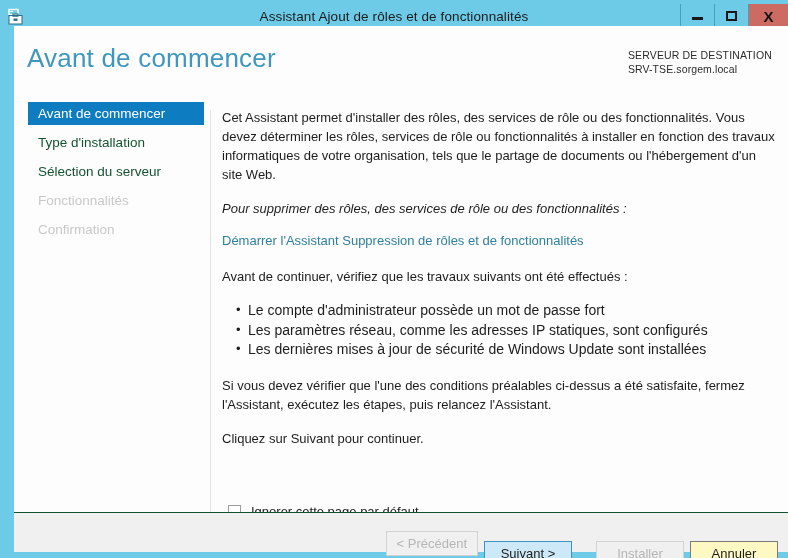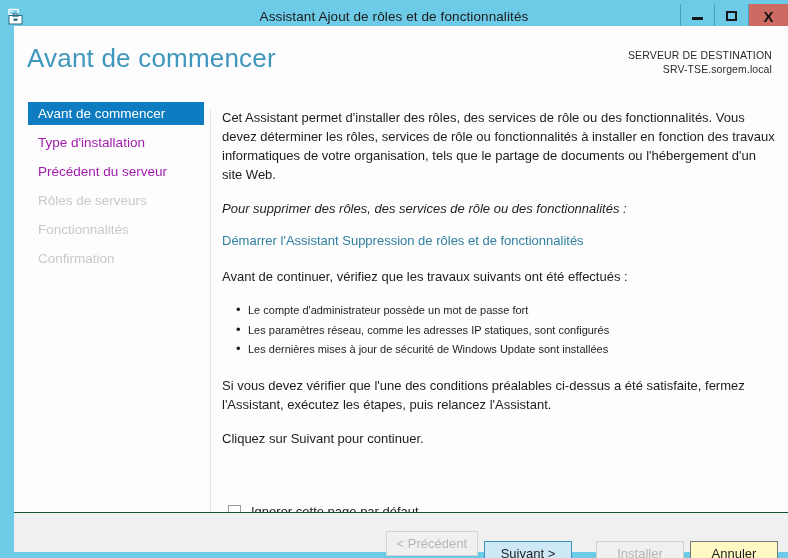--- a/index.html
+++ b/index.html
@@ -115,21 +115,21 @@
     font-size: 26px;
     color: #3f97bd;
     font-weight: normal;
     letter-spacing: 0.2px;
     white-space: nowrap;
   }
   .dest-block {
     position: absolute;
     right: 18px;
     top: 22px;
-    text-align: right;
+    text-align: left;
     line-height: 14px;
   }
   .dest-label {
     font-size: 10.5px;
     color: #2b2b2b;
     letter-spacing: 0.15px;
     display: block;
   }
   .dest-value {
     font-size: 10.5px;
@@ -144,21 +144,21 @@
     left: 0;
     top: 76px;
     width: 190px;
     padding-top: 0;
   }
   .nav-item {
     height: 22px;
     line-height: 22px;
     padding-left: 24px;
     font-size: 13.5px;
-    color: #a21caf;
+    color: #14532d;
     white-space: nowrap;
     margin-bottom: 7px;
     cursor: default;
     box-sizing: border-box;
   }
   .nav-item.selected {
     background: #0e7cc0;
     color: #ffffff;
     margin-left: 14px;
     padding-left: 10px;
@@ -204,21 +204,21 @@
     margin: 1px 0 17px 0;
     cursor: pointer;
     display: inline-block;
   }
   ul.checklist {
     margin: 0 0 16px 0;
     padding: 0 0 0 14px;
     list-style: none;
   }
   ul.checklist li {
-    font-size: 11px;
+    font-size: 14px;
     color: #1d1d1d;
     line-height: 19.5px;
     position: relative;
     padding-left: 12px;
   }
   ul.checklist li::before {
     content: "\2022";
     position: absolute;
     left: 0;
     top: -1px;
@@ -336,22 +336,21 @@
       <div class="page-title">Avant de commencer</div>
       <div class="dest-block">
         <span class="dest-label">SERVEUR DE DESTINATION</span>
         <span class="dest-value">SRV-TSE.sorgem.local</span>
       </div>
     </div>
 
     <div class="sidebar">
       <div class="nav-item selected">Avant de commencer</div>
       <div class="nav-item">Type d'installation</div>
-      <div class="nav-item">Précédent du serveur</div>
-      <div class="nav-item disabled">Rôles de serveurs</div>
+      <div class="nav-item">Sélection du serveur</div>
       <div class="nav-item disabled">Fonctionnalités</div>
       <div class="nav-item disabled">Confirmation</div>
     </div>
 
     <div class="divider"></div>
 
     <div class="content">
       <p class="para">Cet Assistant permet d'installer des rôles, des services de rôle ou des fonctionnalités. Vous devez déterminer les rôles, services de rôle ou fonctionnalités à installer en fonction des travaux informatiques de votre organisation, tels que le partage de documents ou l'hébergement d'un site Web.</p>
       <p class="para tight">Pour supprimer des rôles, des services de rôle ou des fonctionnalités :</p>
       <a class="link">Démarrer l'Assistant Suppression de rôles et de fonctionnalités</a>

